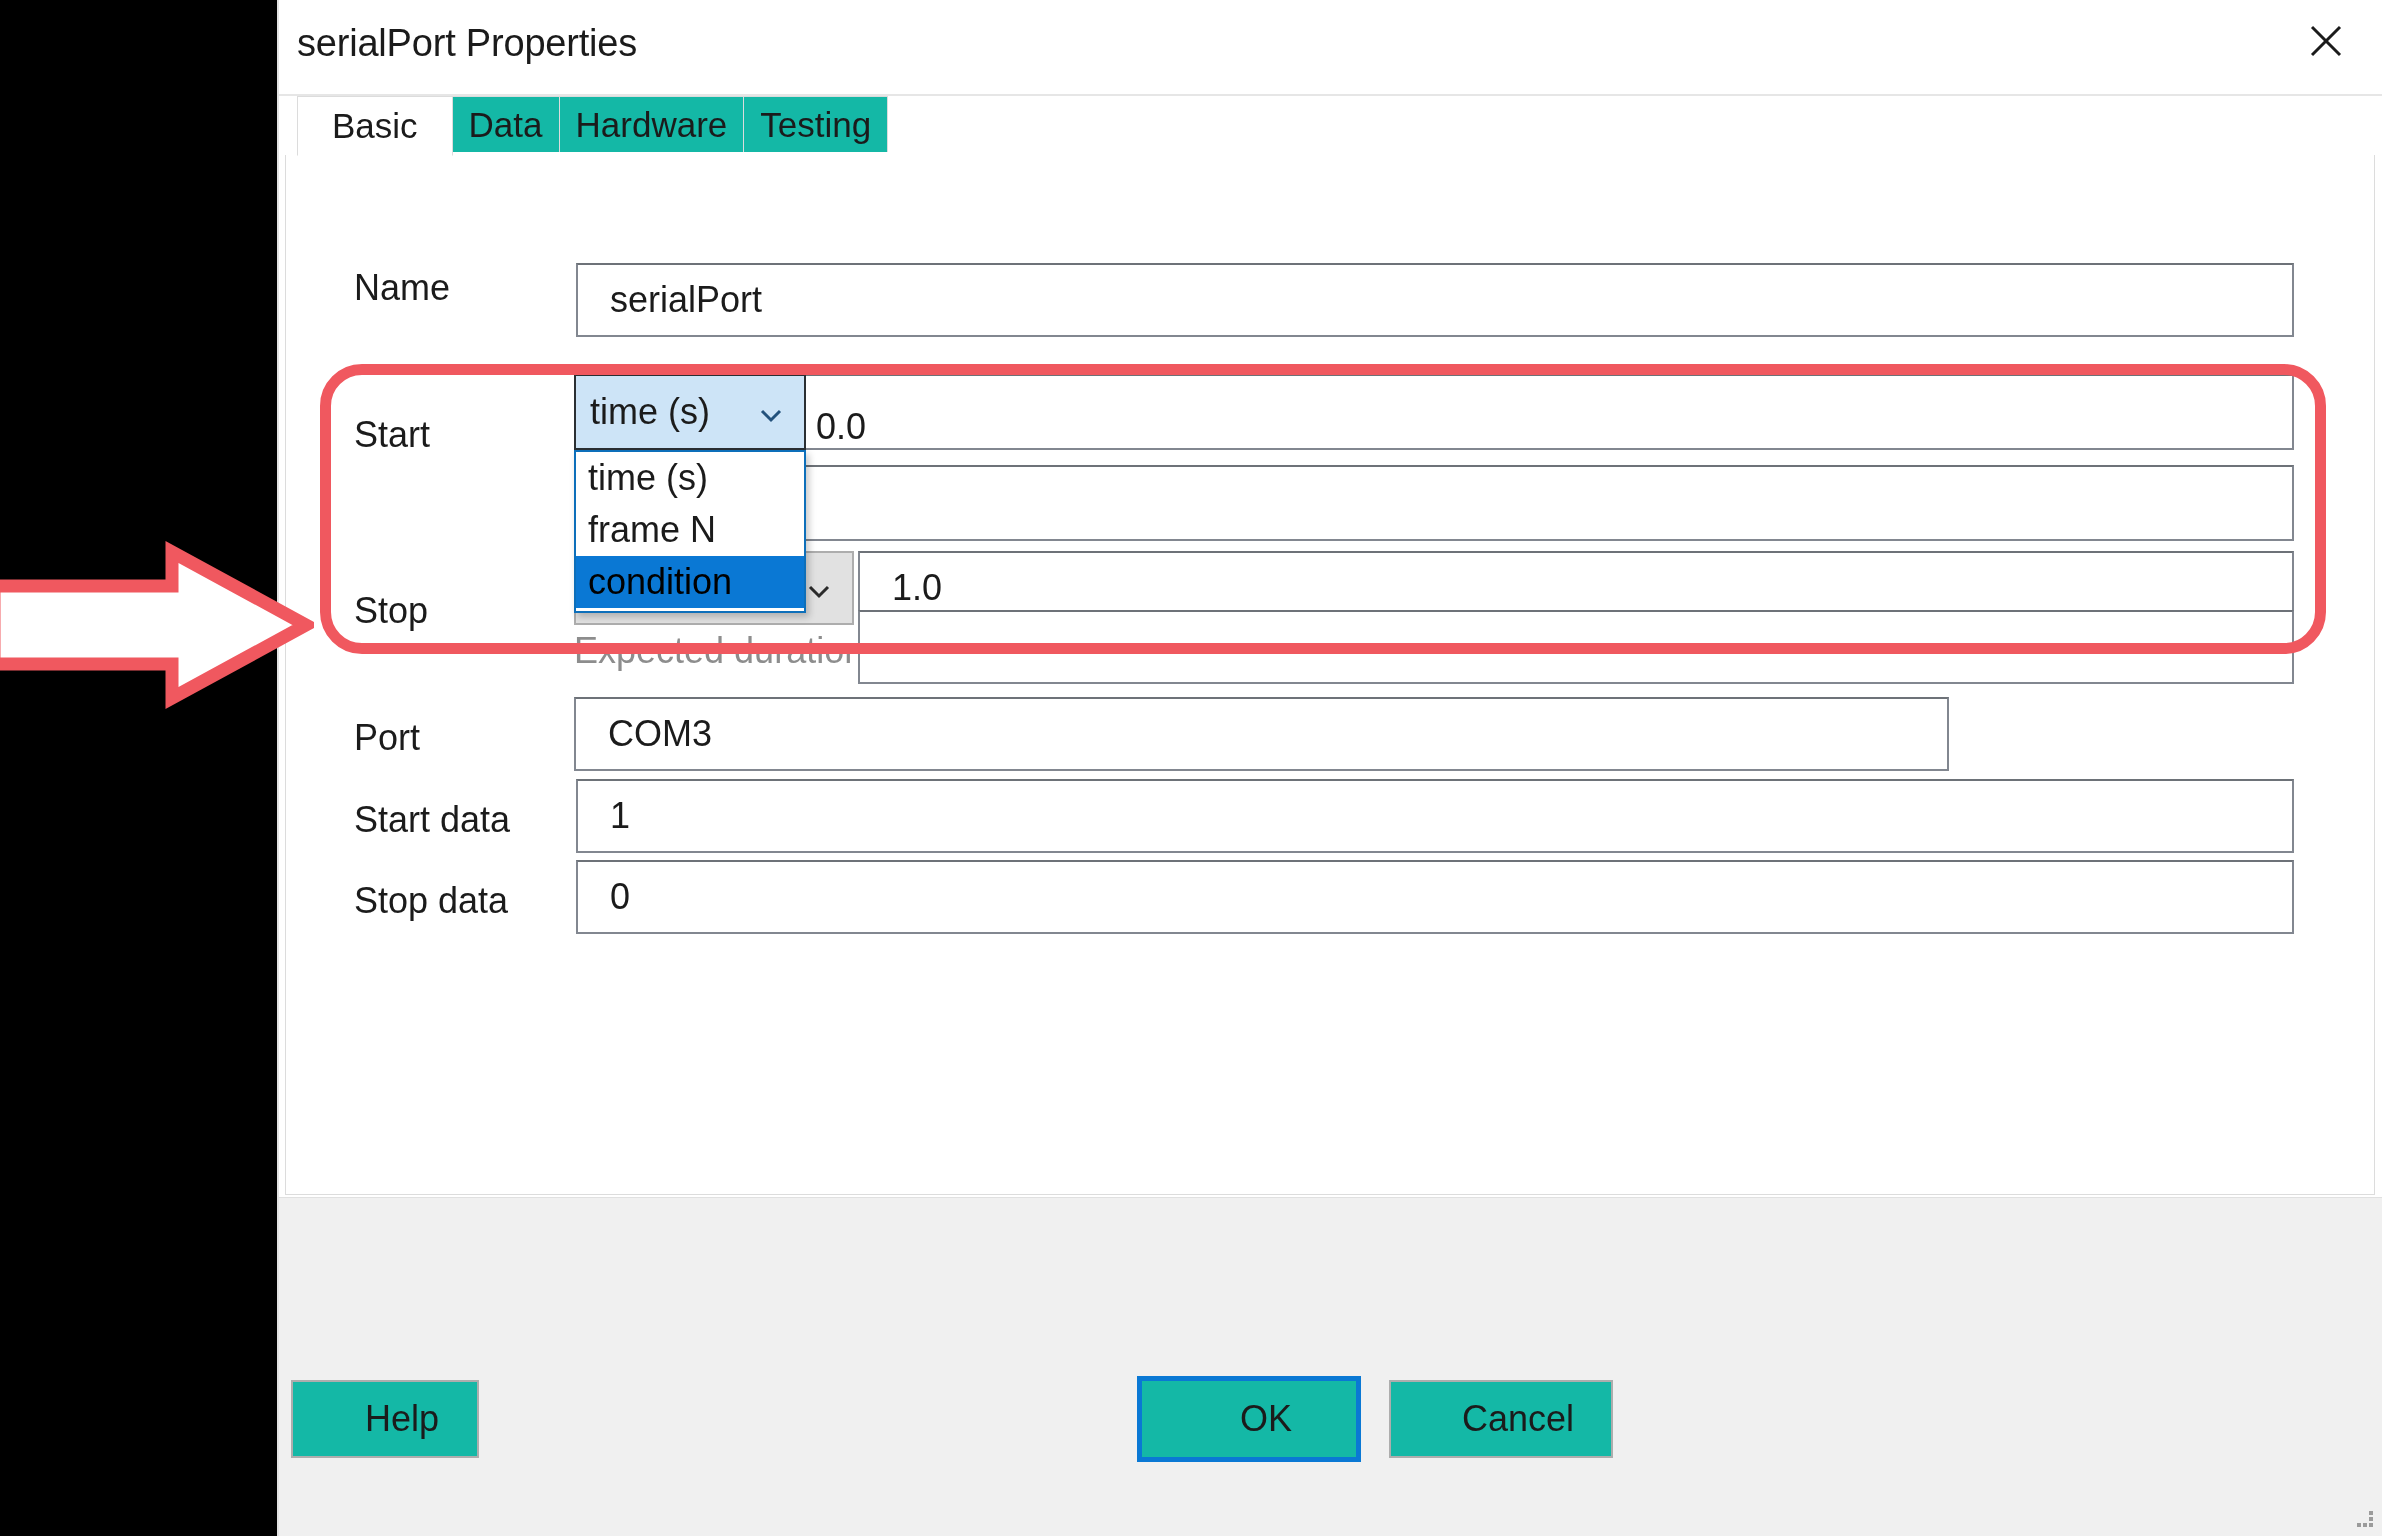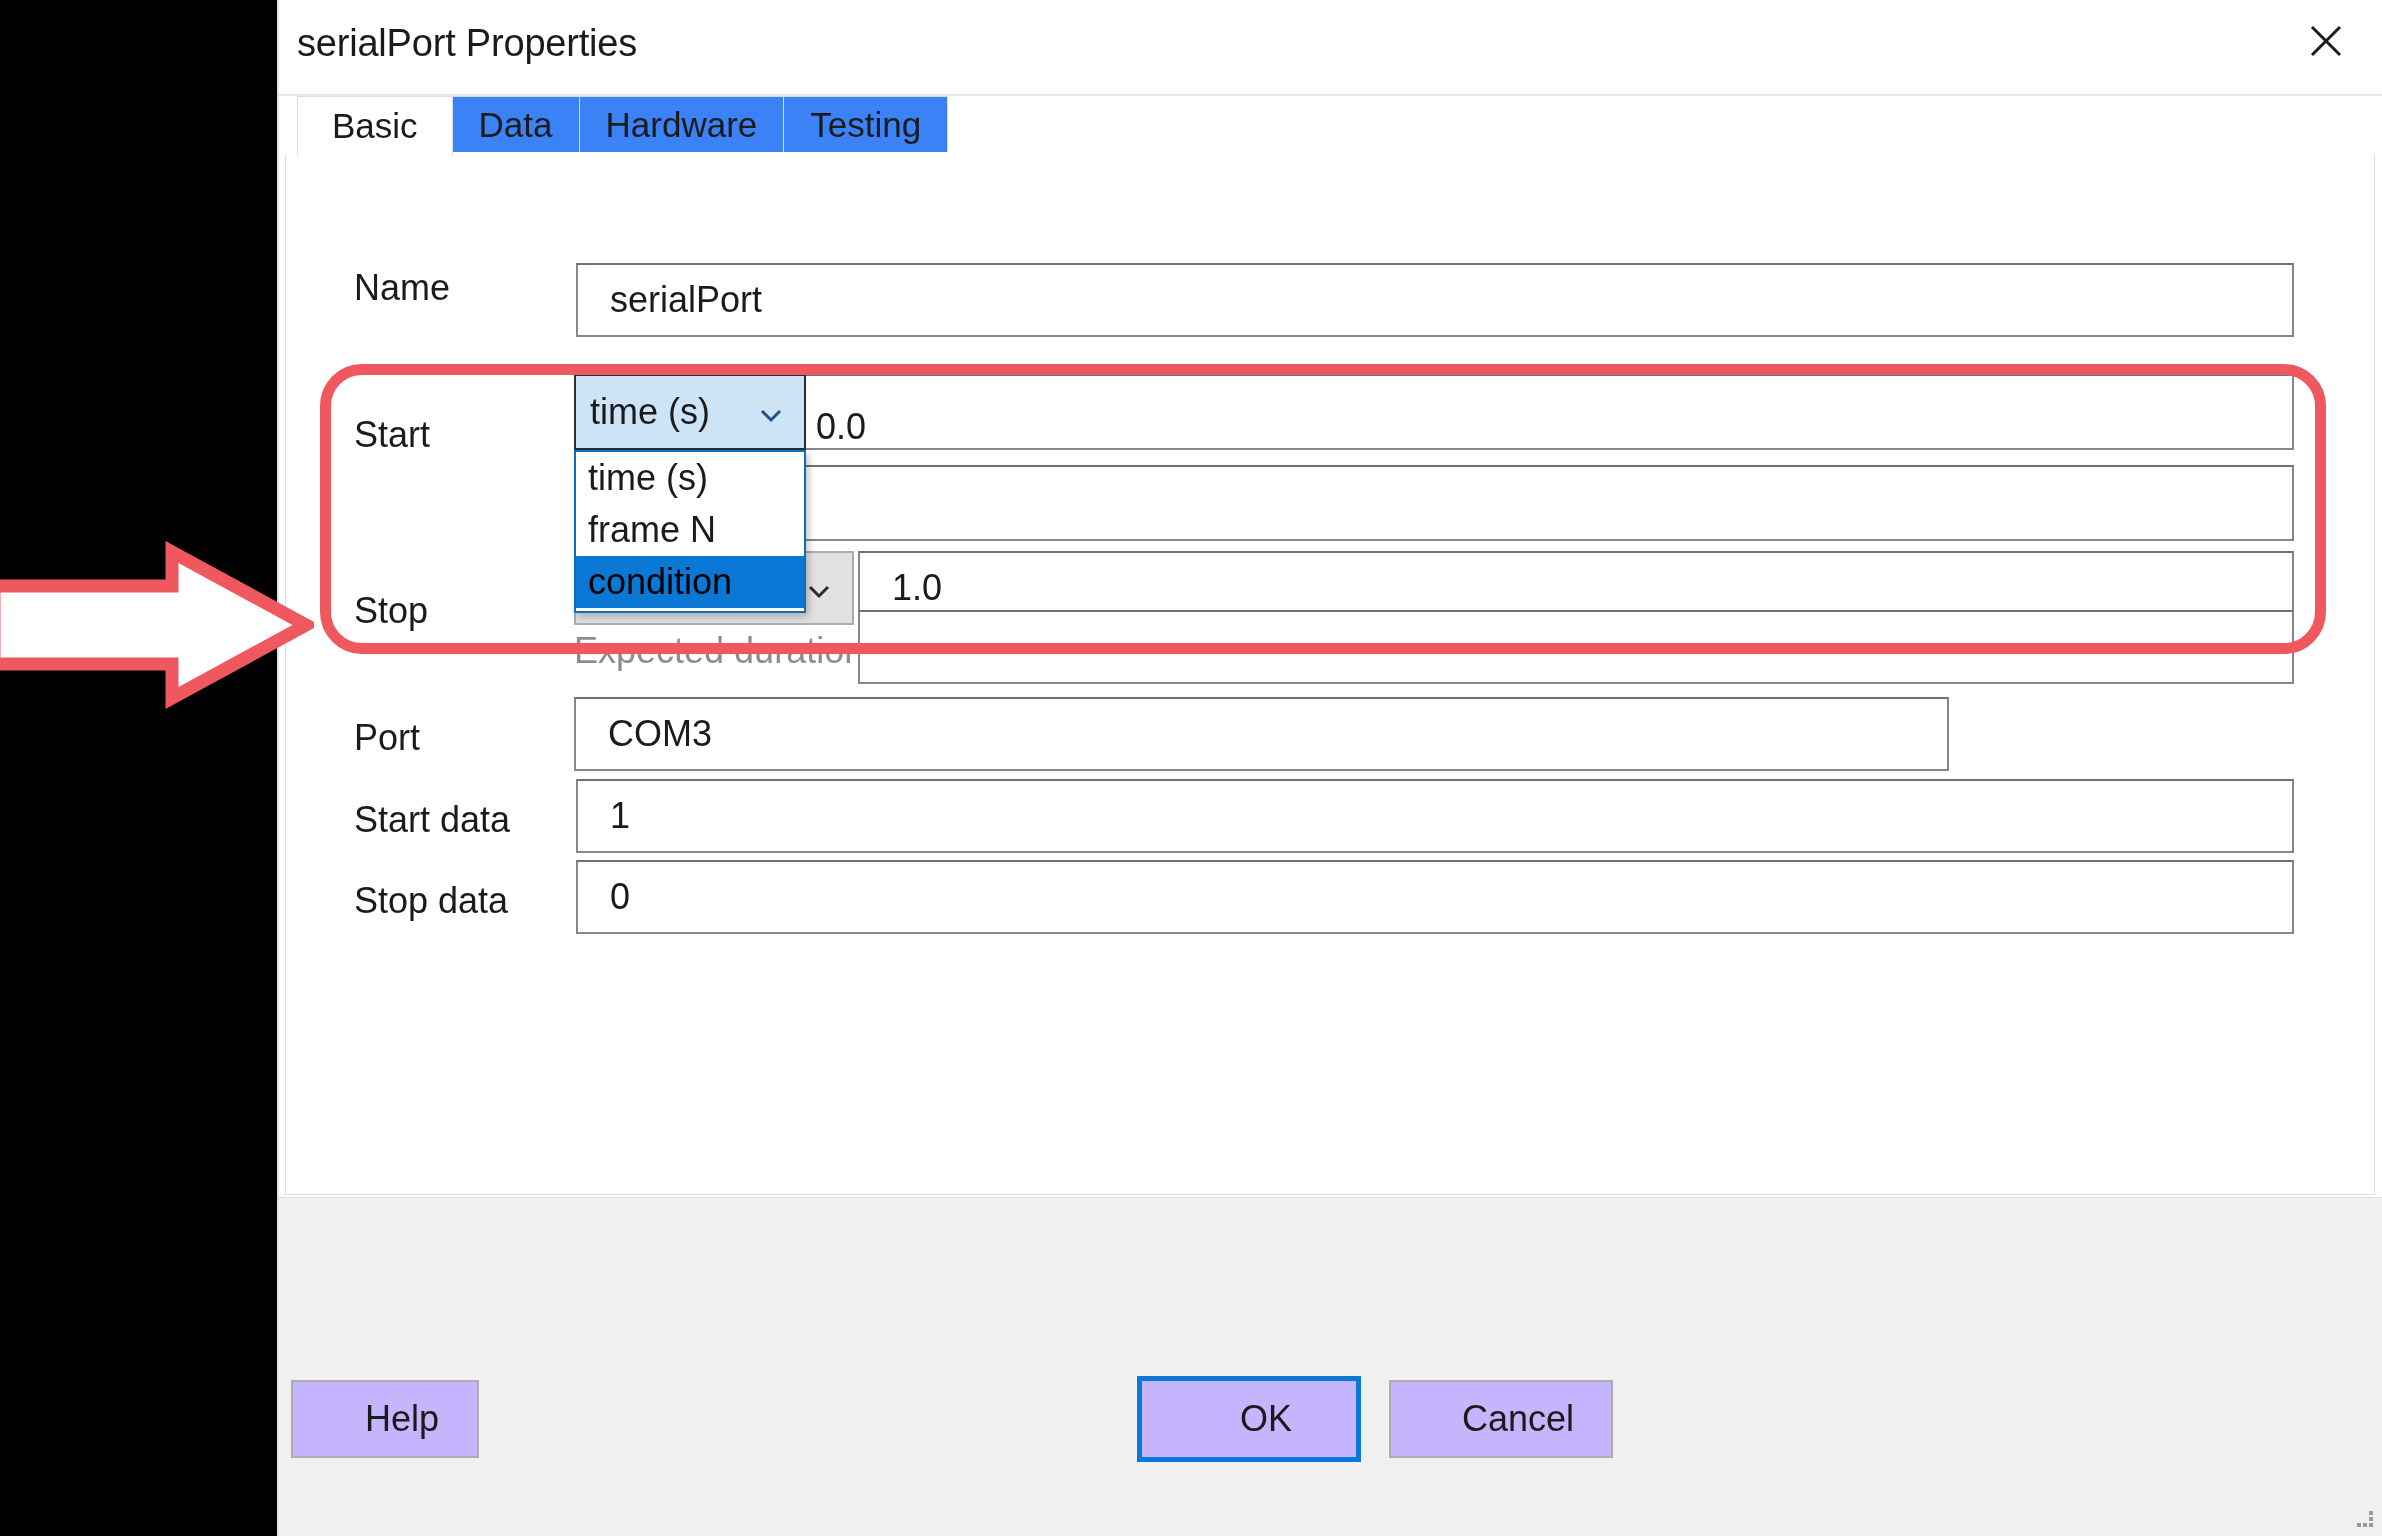--- a/index.html
+++ b/index.html
@@ -80,25 +80,25 @@
     top: 2px;
     display: flex;
     align-items: flex-start;
     height: 60px;
   }
   .tab {
     height: 56px;
     display: flex;
     align-items: center;
     justify-content: center;
-    padding: 0 26px;
+    padding: 0 16px;
     box-sizing: border-box;
     font-size: 35px;
     color: #1b1b1b;
-    background: #3b82f6;
+    background: #14b8a6;
     border: 1px solid #dcdcdc;
     border-bottom: none;
     margin-right: -1px;
     cursor: pointer;
     white-space: nowrap;
   }
   .tab.active {
     background: #ffffff;
     border-color: #dcdcdc;
     border-bottom: 1px solid #ffffff;
@@ -205,21 +205,21 @@
     left: 0;
     bottom: 0;
     width: 100%;
     height: 338px;
     background: #f0f0f0;
     border-top: 1px solid #e0e0e0;
   }
   .btn {
     position: absolute;
     box-sizing: border-box;
-    background: #c4b5fd;
+    background: #14b8a6;
     border: 2px solid #adadad;
     display: flex;
     align-items: center;
     justify-content: center;
     font-size: 36px;
     color: #1b1b1b;
     cursor: pointer;
     padding-left: 34px;
   }
   .btn.default {

